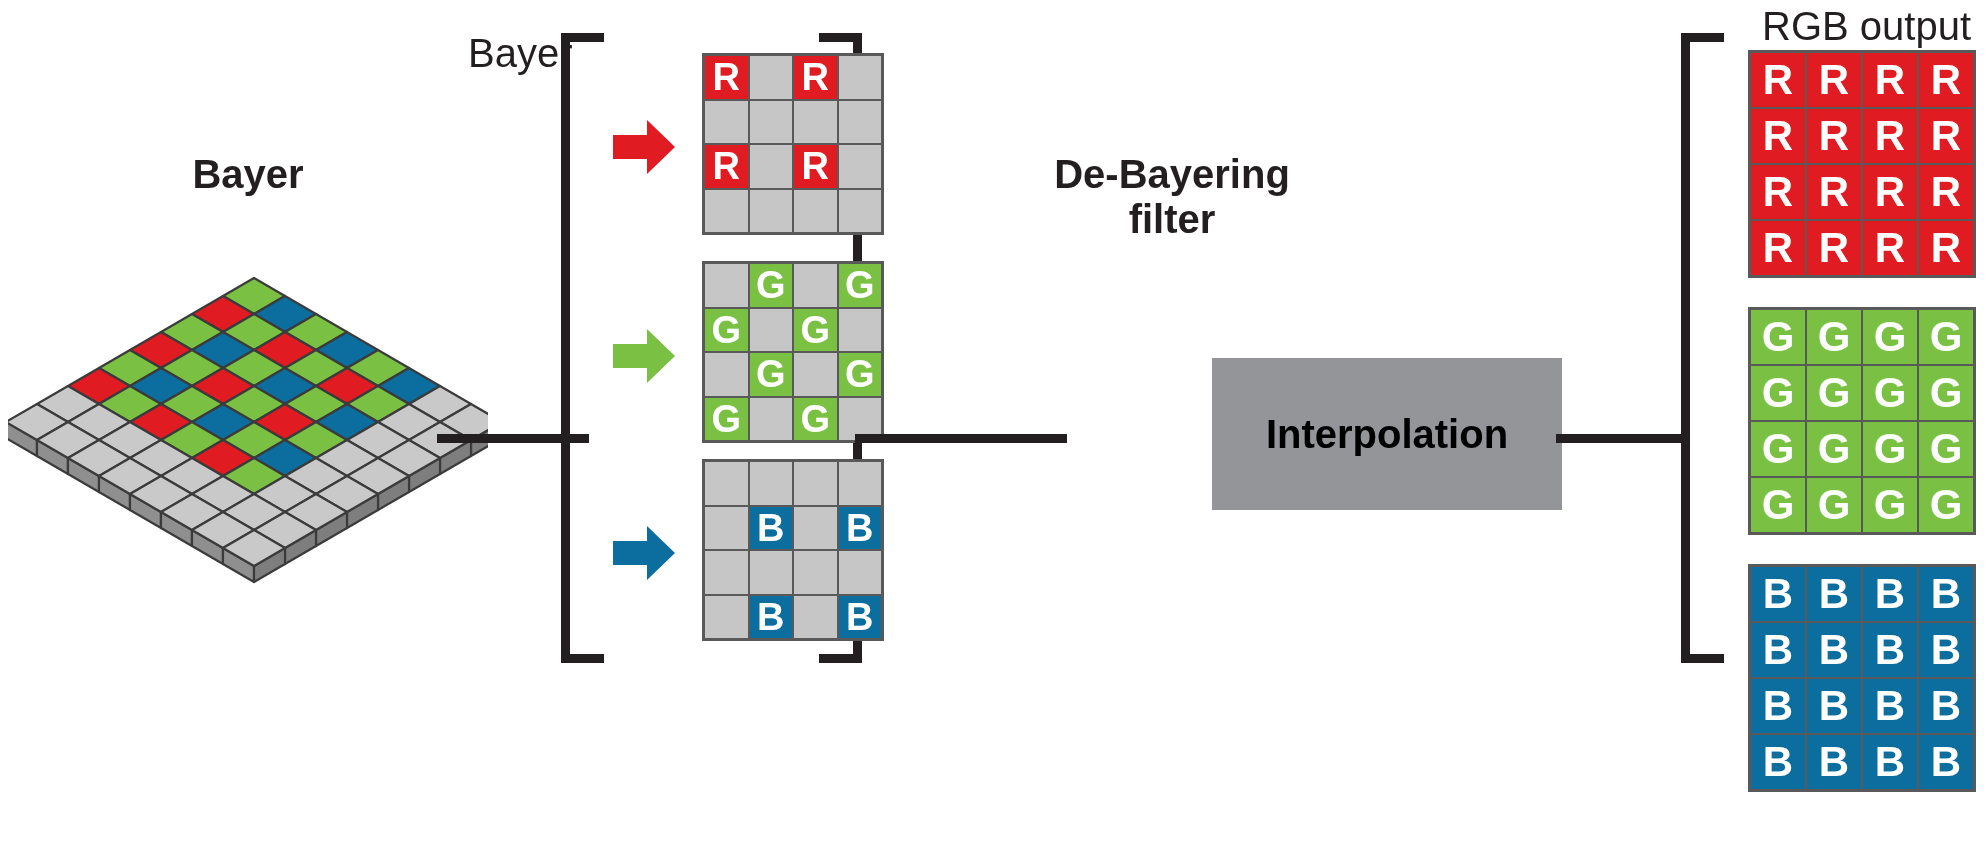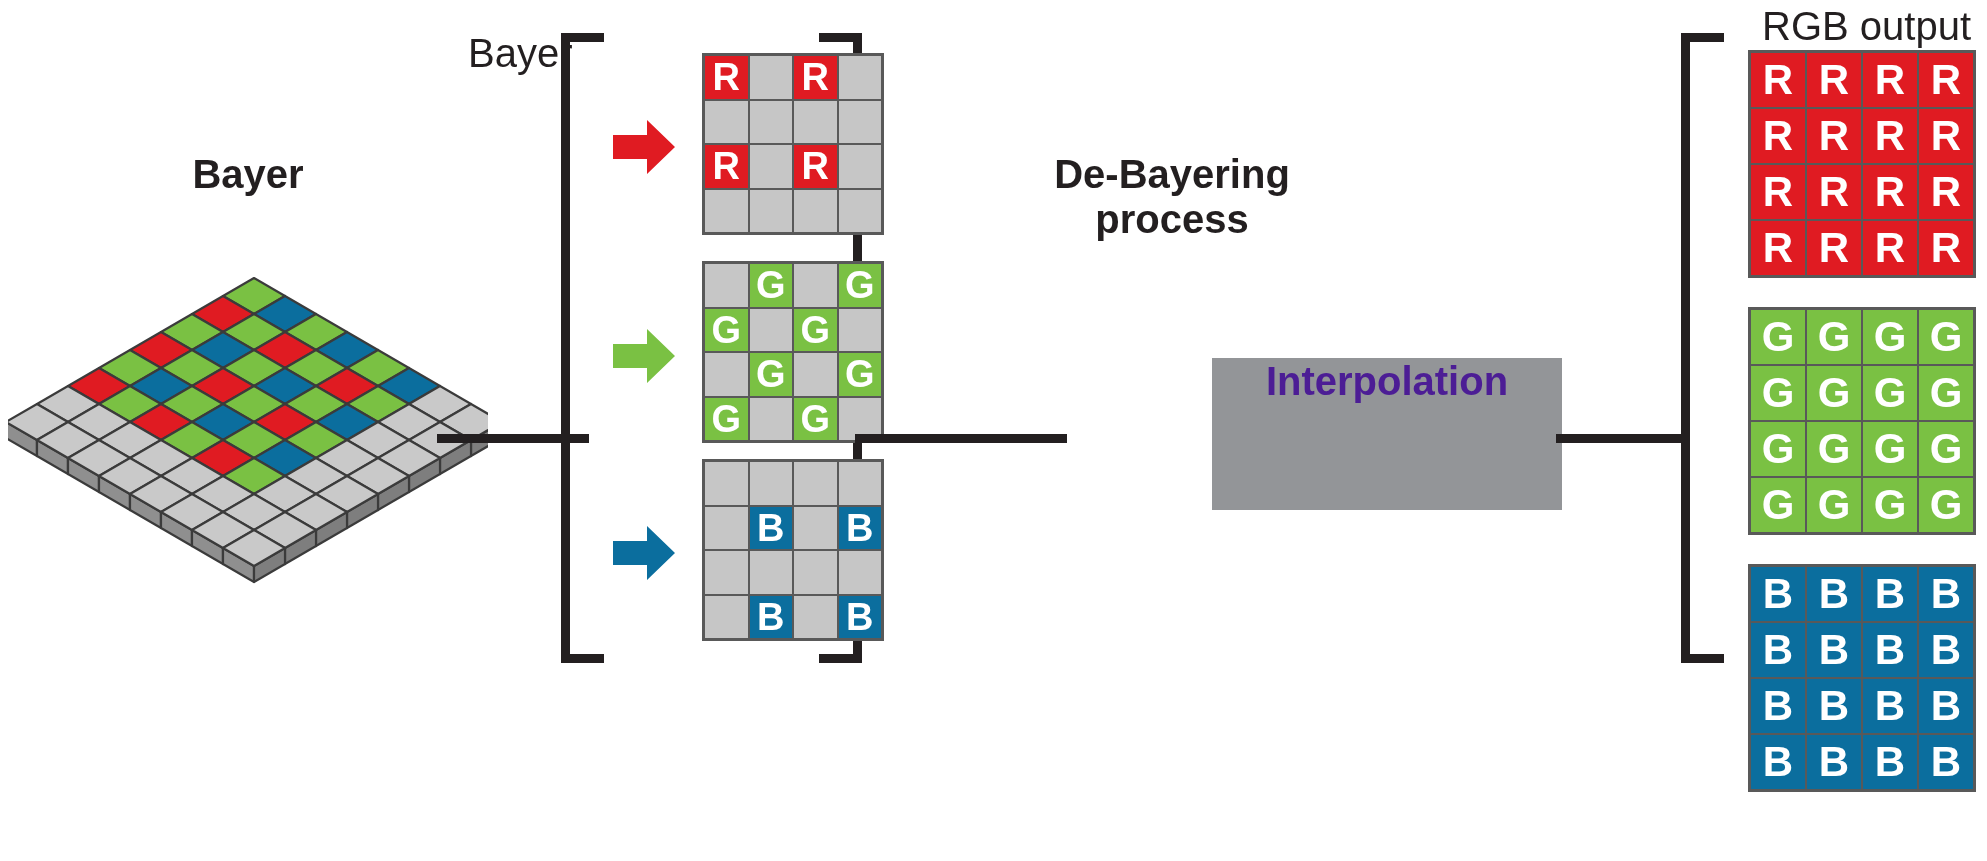--- a/index.html
+++ b/index.html
@@ -47,22 +47,22 @@
 
   
   .raw-grid{width:182px;height:182px;}
   .raw-grid .cell{font-size:38px;}
   
   .out-grid{width:228px;height:228px;}
   .out-grid .cell{font-size:42px;}
 
   
   #interp-box{position:absolute;background:#939598;
-     display:flex;justify-content:center;text-align:center;
-     color:#4c1d95;font-size:40px;font-weight:700;line-height:1.15;}
+     display:flex;align-items:center;justify-content:center;text-align:center;
+     color:#000000;font-size:40px;font-weight:700;line-height:1.15;}
 </style>
 </head>
 <body>
 
 <div class="stage">
 
   <div class="lbl lbl-bold" style="left:118px;top:152px;width:260px;">
     <div>Bayer</div>
   </div>
 
@@ -349,21 +349,21 @@
       <div class="cell empty"></div>
       <div class="cell b">B</div>
       <div class="cell empty"></div>
       <div class="cell b">B</div>
     </div>
 
   <div class="conn" style="left:855px;top:434px;width:212px;"></div>
 
   <div class="lbl lbl-bold" style="left:1012px;top:152px;width:320px;">
     <div>De-Bayering</div>
-    <div>process</div>
+    <div>filter</div>
   </div>
 
   <div id="interp-box" style="left:1212px;top:358px;width:350px;height:152px;">
     <div>
       <div>Interpolation</div>
     </div>
   </div>
 
   <div class="conn" style="left:1556px;top:434px;width:134px;"></div>
 

